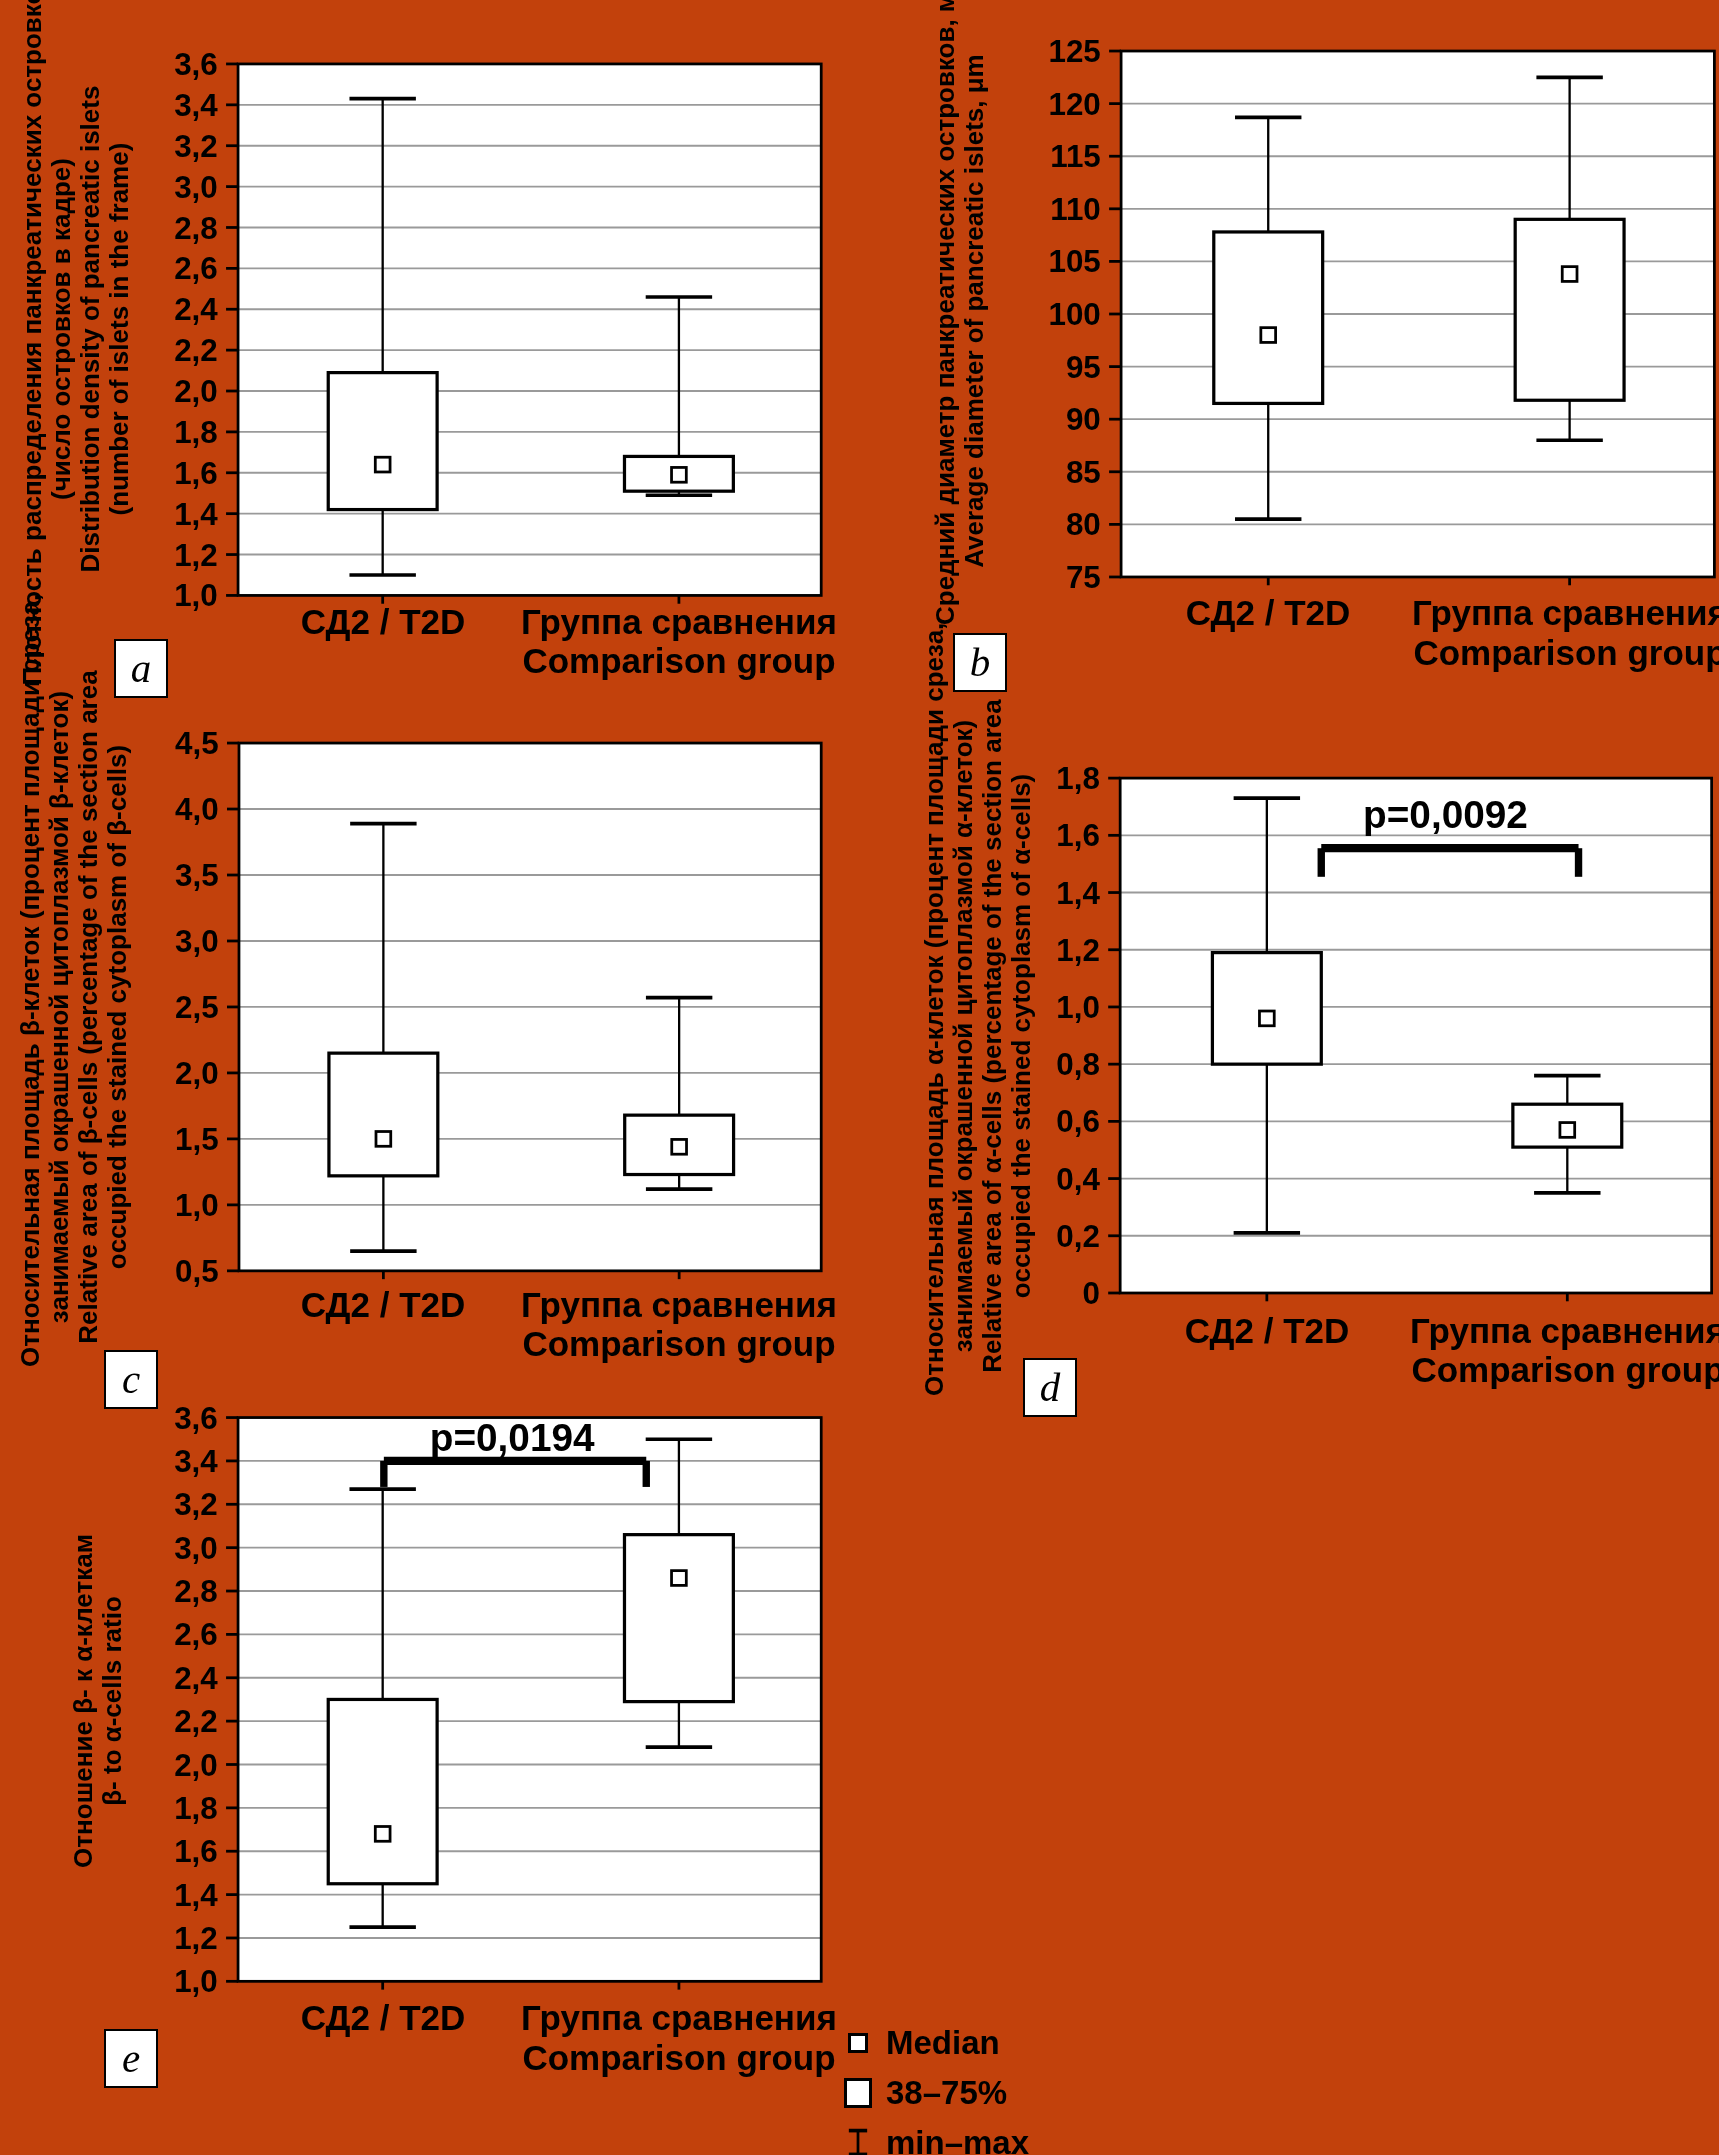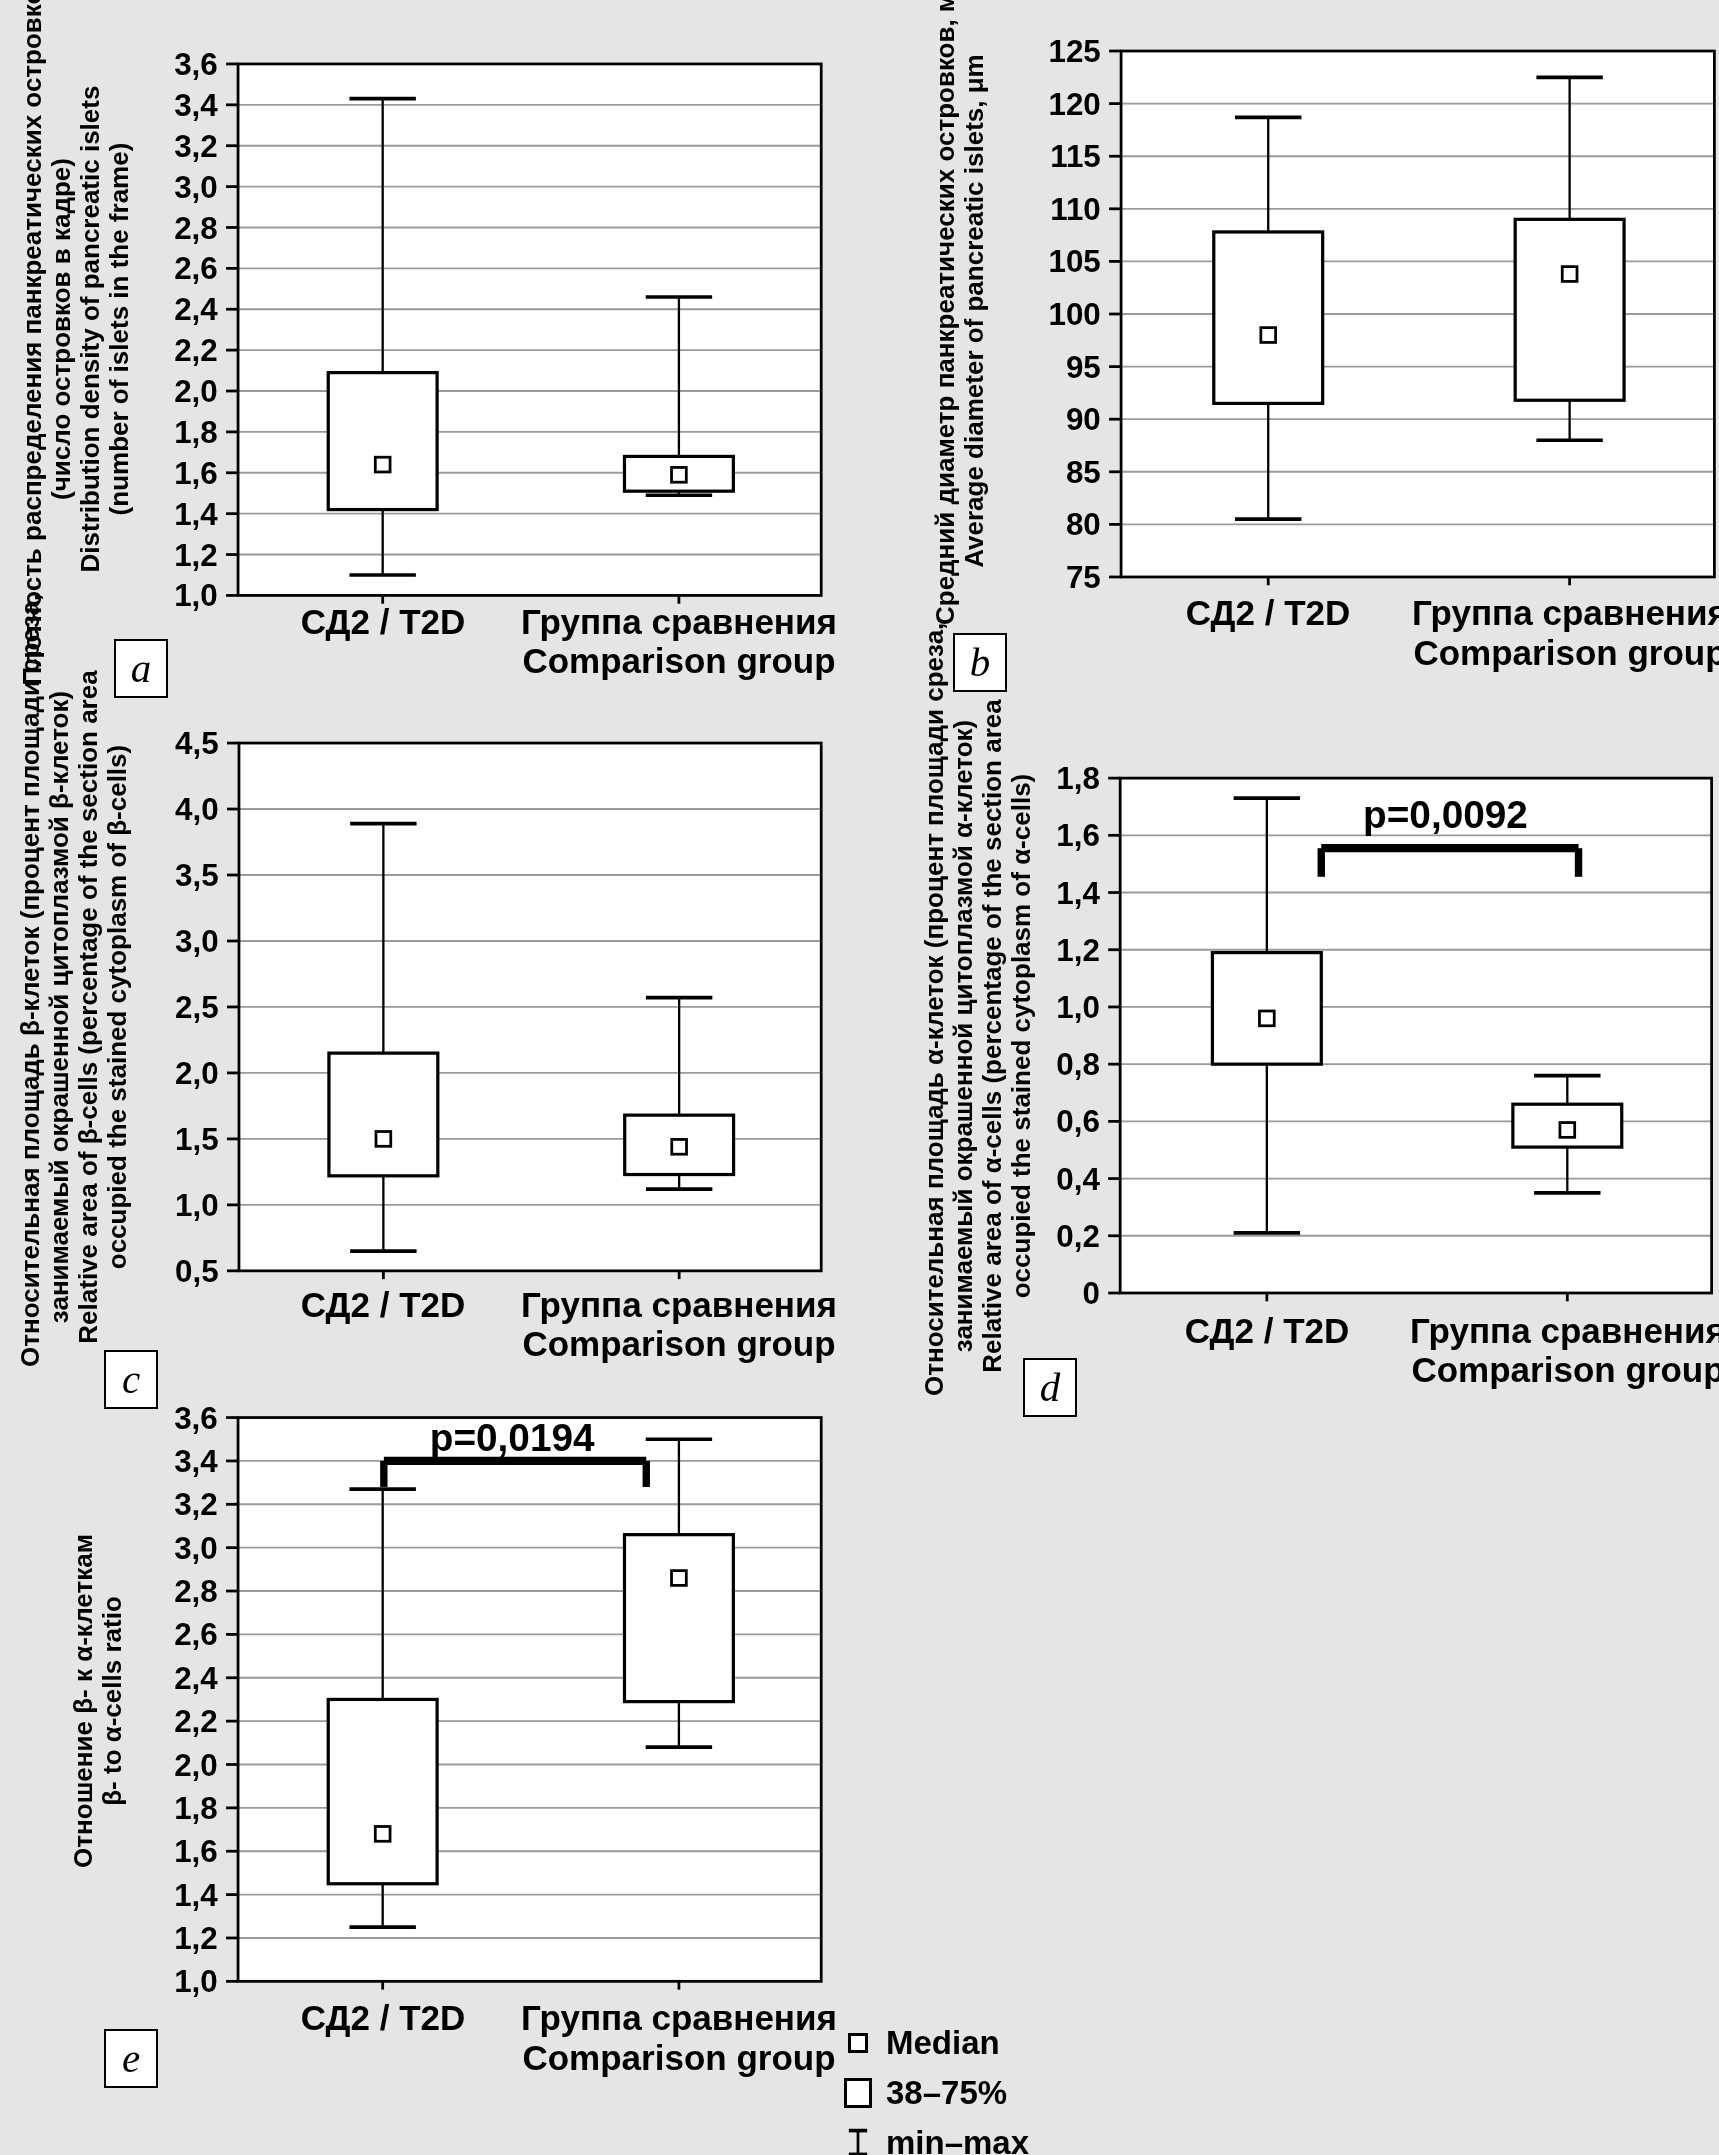--- a/index.html
+++ b/index.html
@@ -1,16 +1,16 @@
 <!DOCTYPE html>
 <html style="font-size:14.8px"><head>
 <meta charset="utf-8">
 <style>
   html,body{margin:0;padding:0;background:#fff;}
-  #fig{position:relative;width:1719px;height:2156px;background:#e5e5e5;overflow:hidden;
+  #fig{position:relative;width:1719px;height:2156px;background:#c2410c;overflow:hidden;
        font-family:"Liberation Sans",sans-serif;color:#000;}
   #plots{position:absolute;left:0;top:0;}
   .ylab{position:absolute;transform:translate(-50%,-50%) rotate(-90deg);text-align:center;}
   .yl-line{font-size:26px;font-weight:bold;line-height:29px;white-space:nowrap;}
   .xlab{position:absolute;transform:translateX(-50%);font-size:35px;font-weight:bold;
         white-space:nowrap;text-align:center;}
   .letterbox{position:absolute;width:50px;height:55px;border:2.8px solid #000;background:#fff;
         display:flex;align-items:center;justify-content:center;}
   .letterbox span{font-family:"Liberation Serif",serif;font-style:italic;font-size:41px;line-height:1;}
   #legend{position:absolute;left:842px;top:2024px;display:flex;flex-direction:column;gap:13px;}

